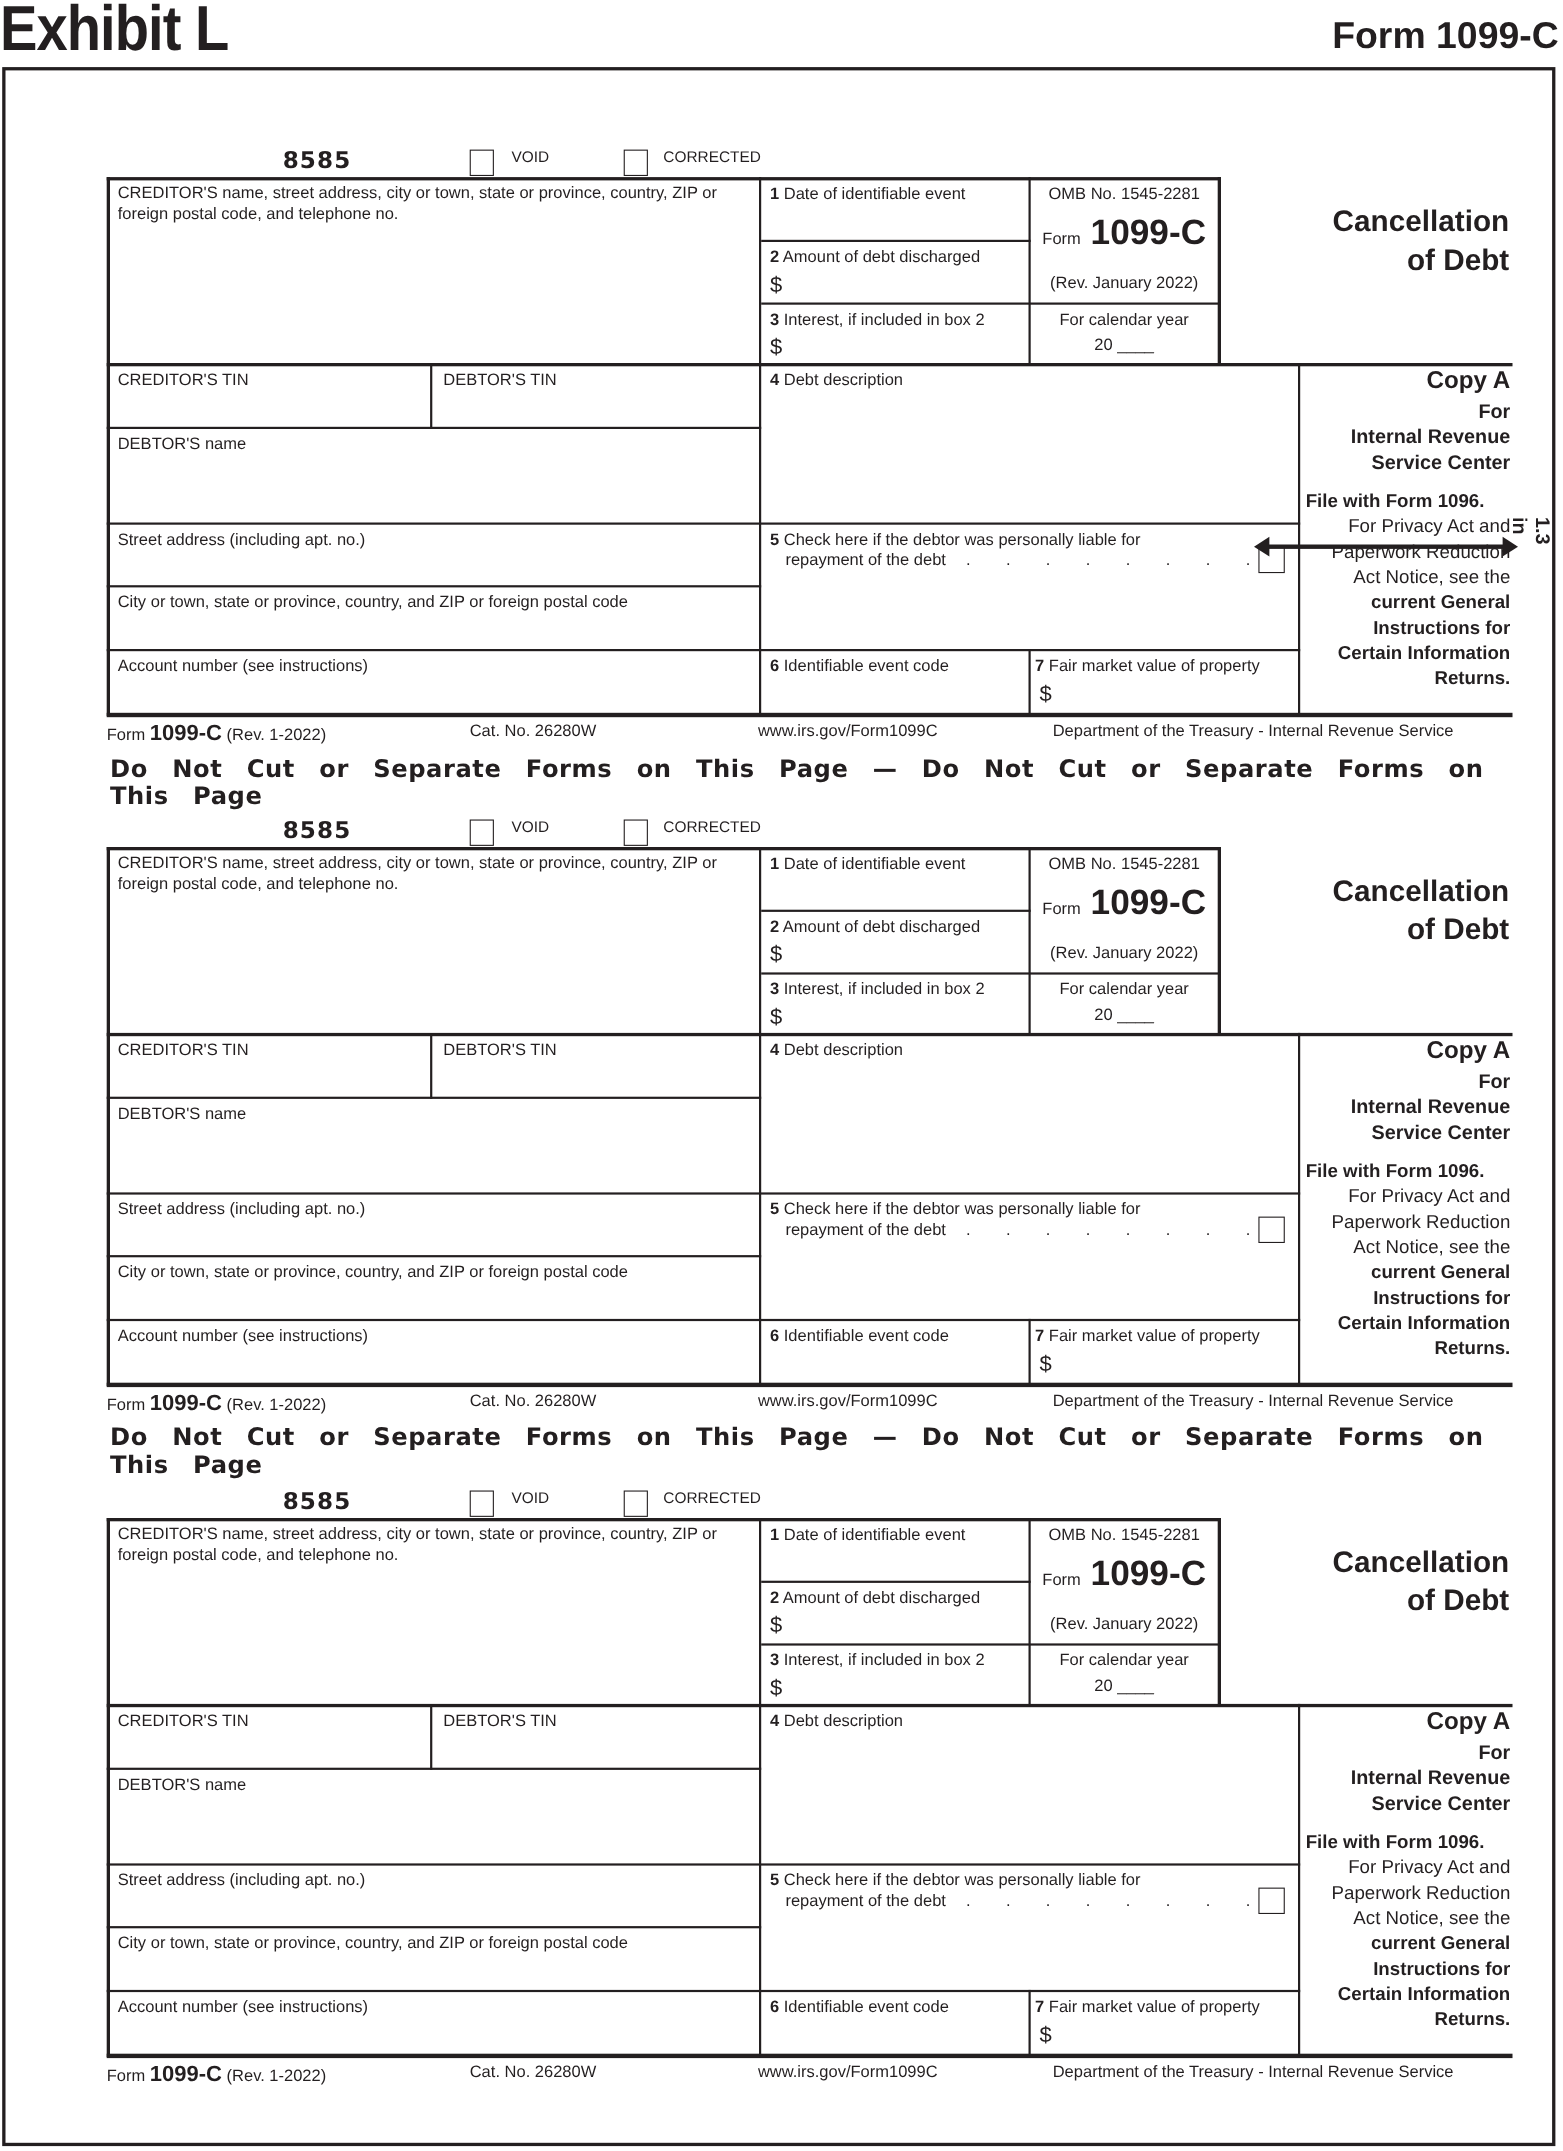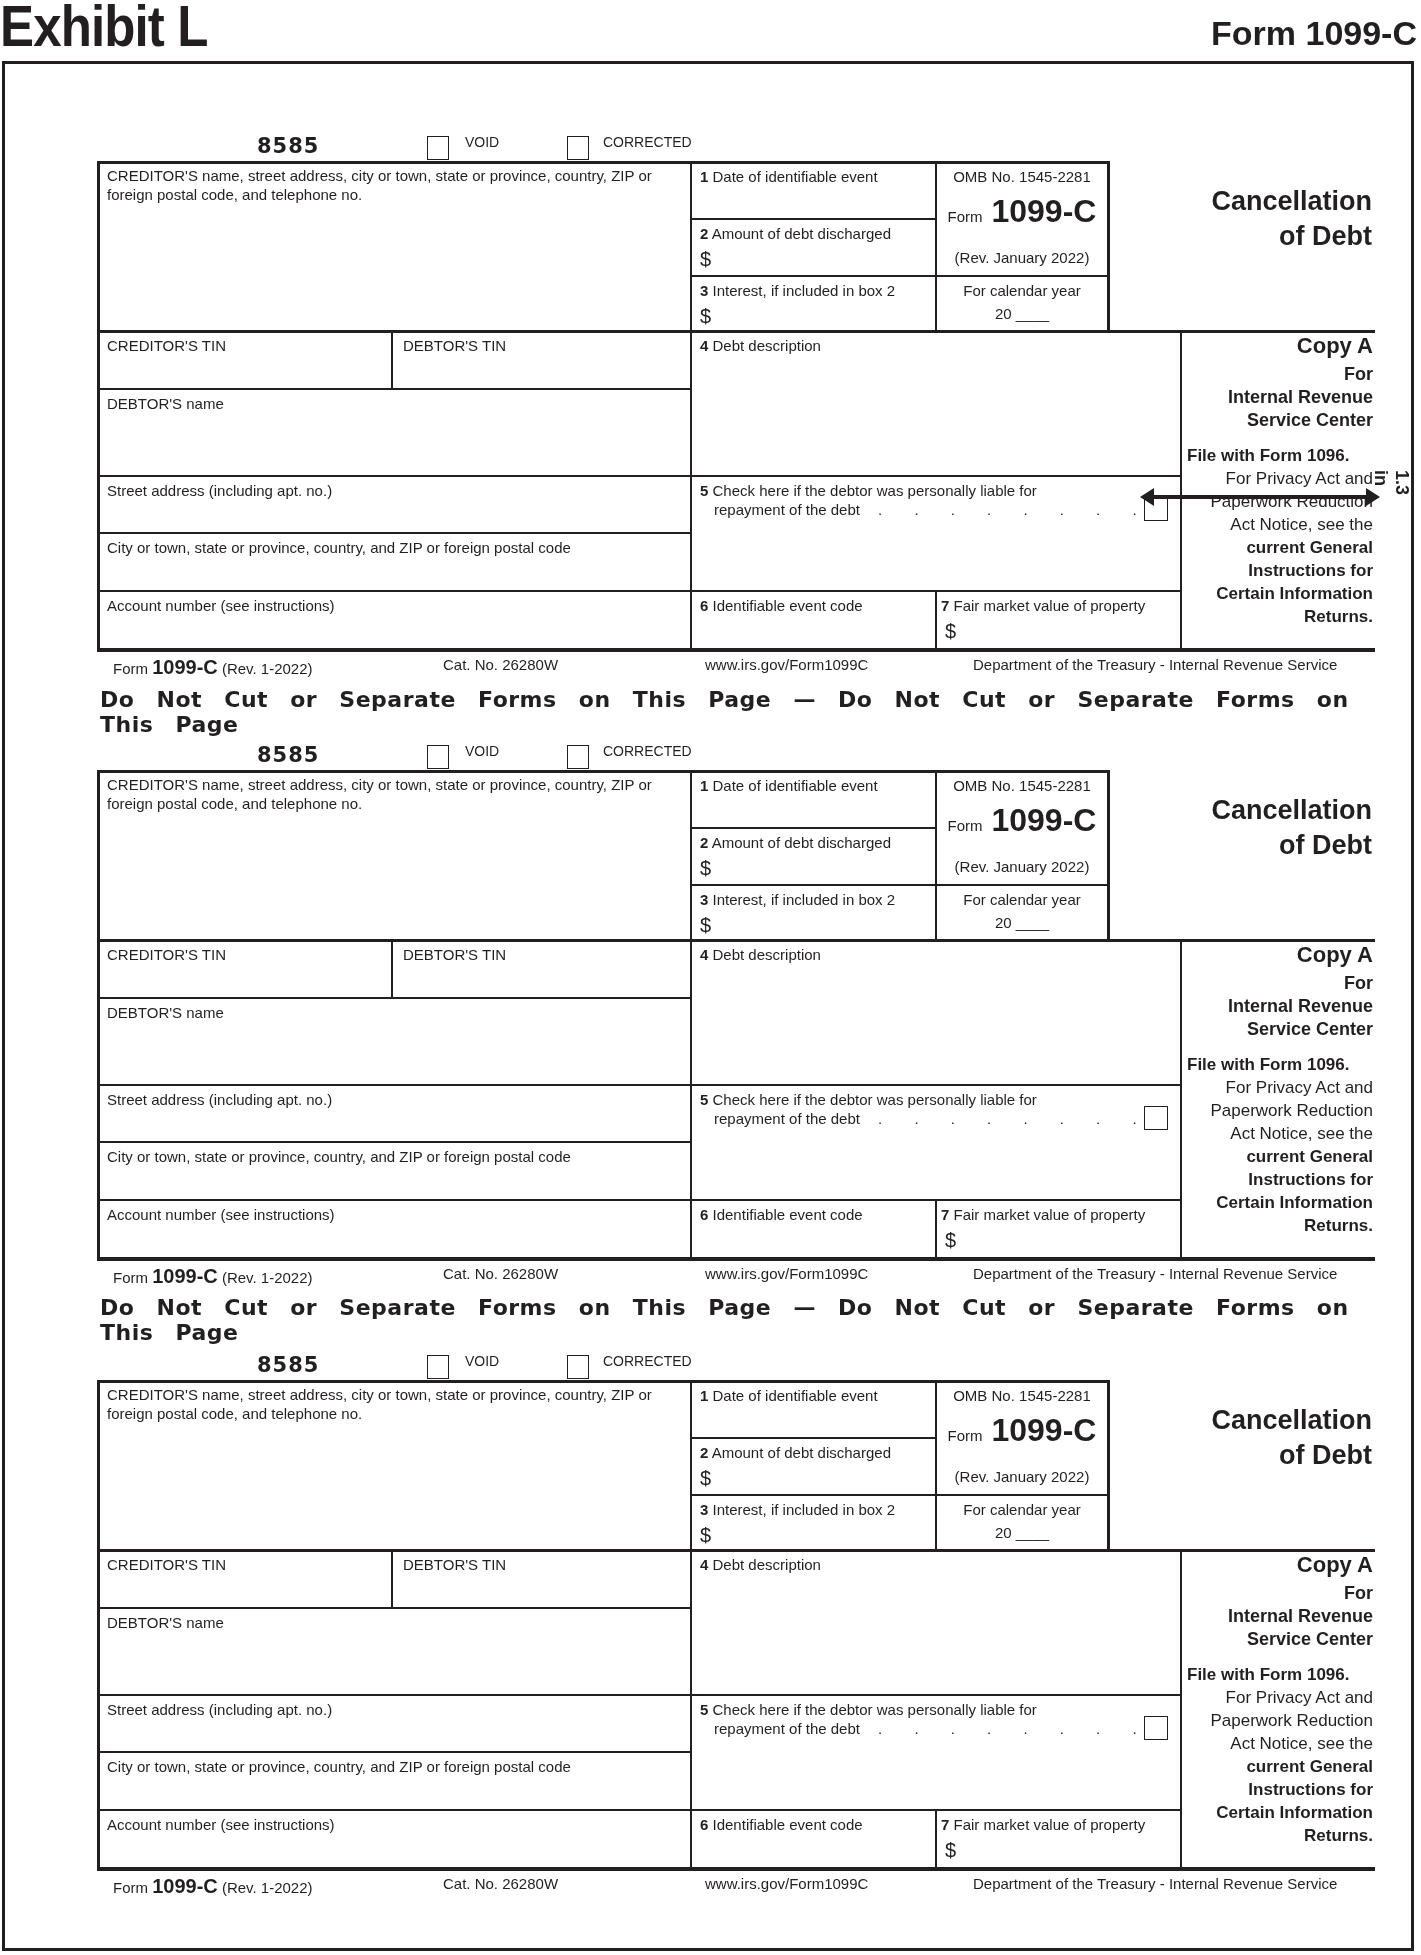--- a/index.html
+++ b/index.html
@@ -15,21 +15,21 @@
   .cblabel { position:absolute; font-size:14px; }
   .line { position:absolute; background:#231f20; }
   .lbl { position:absolute; font-size:15px; line-height:19px; }
   .lbl b { font-weight:bold; }
   .dollar { position:absolute; font-size:20px; }
   .formbig { position:absolute; font-size:32px; font-weight:bold; }
   .small { font-size:15px; font-weight:normal; }
   .right-title { position:absolute; font-size:27px; font-weight:bold; text-align:right; line-height:35px; }
   .panel { position:absolute; text-align:right; font-size:17px; line-height:23px; }
   .panel .b { font-weight:bold; }
-  .footer { position:absolute; font-size:15px;margin-left:16px; }
+  .footer { position:absolute; font-size:15px; }
   .footer .fno { font-size:20px; font-weight:bold; }
   .dnc { position:absolute; left:100px; font-size:22px; font-weight:bold; font-family:"DejaVu Sans", sans-serif; word-spacing:14px; letter-spacing:0.5px; }
   .arrowline { position:absolute; height:4px; background:#231f20; }
   .measure { position:absolute; font-size:18px; font-weight:bold; transform:rotate(90deg); transform-origin:left top; }
   .leader { letter-spacing:14px; }
 </style>
 </head>
 <body>
 
 <div class="abs exhibit">Exhibit L</div>

